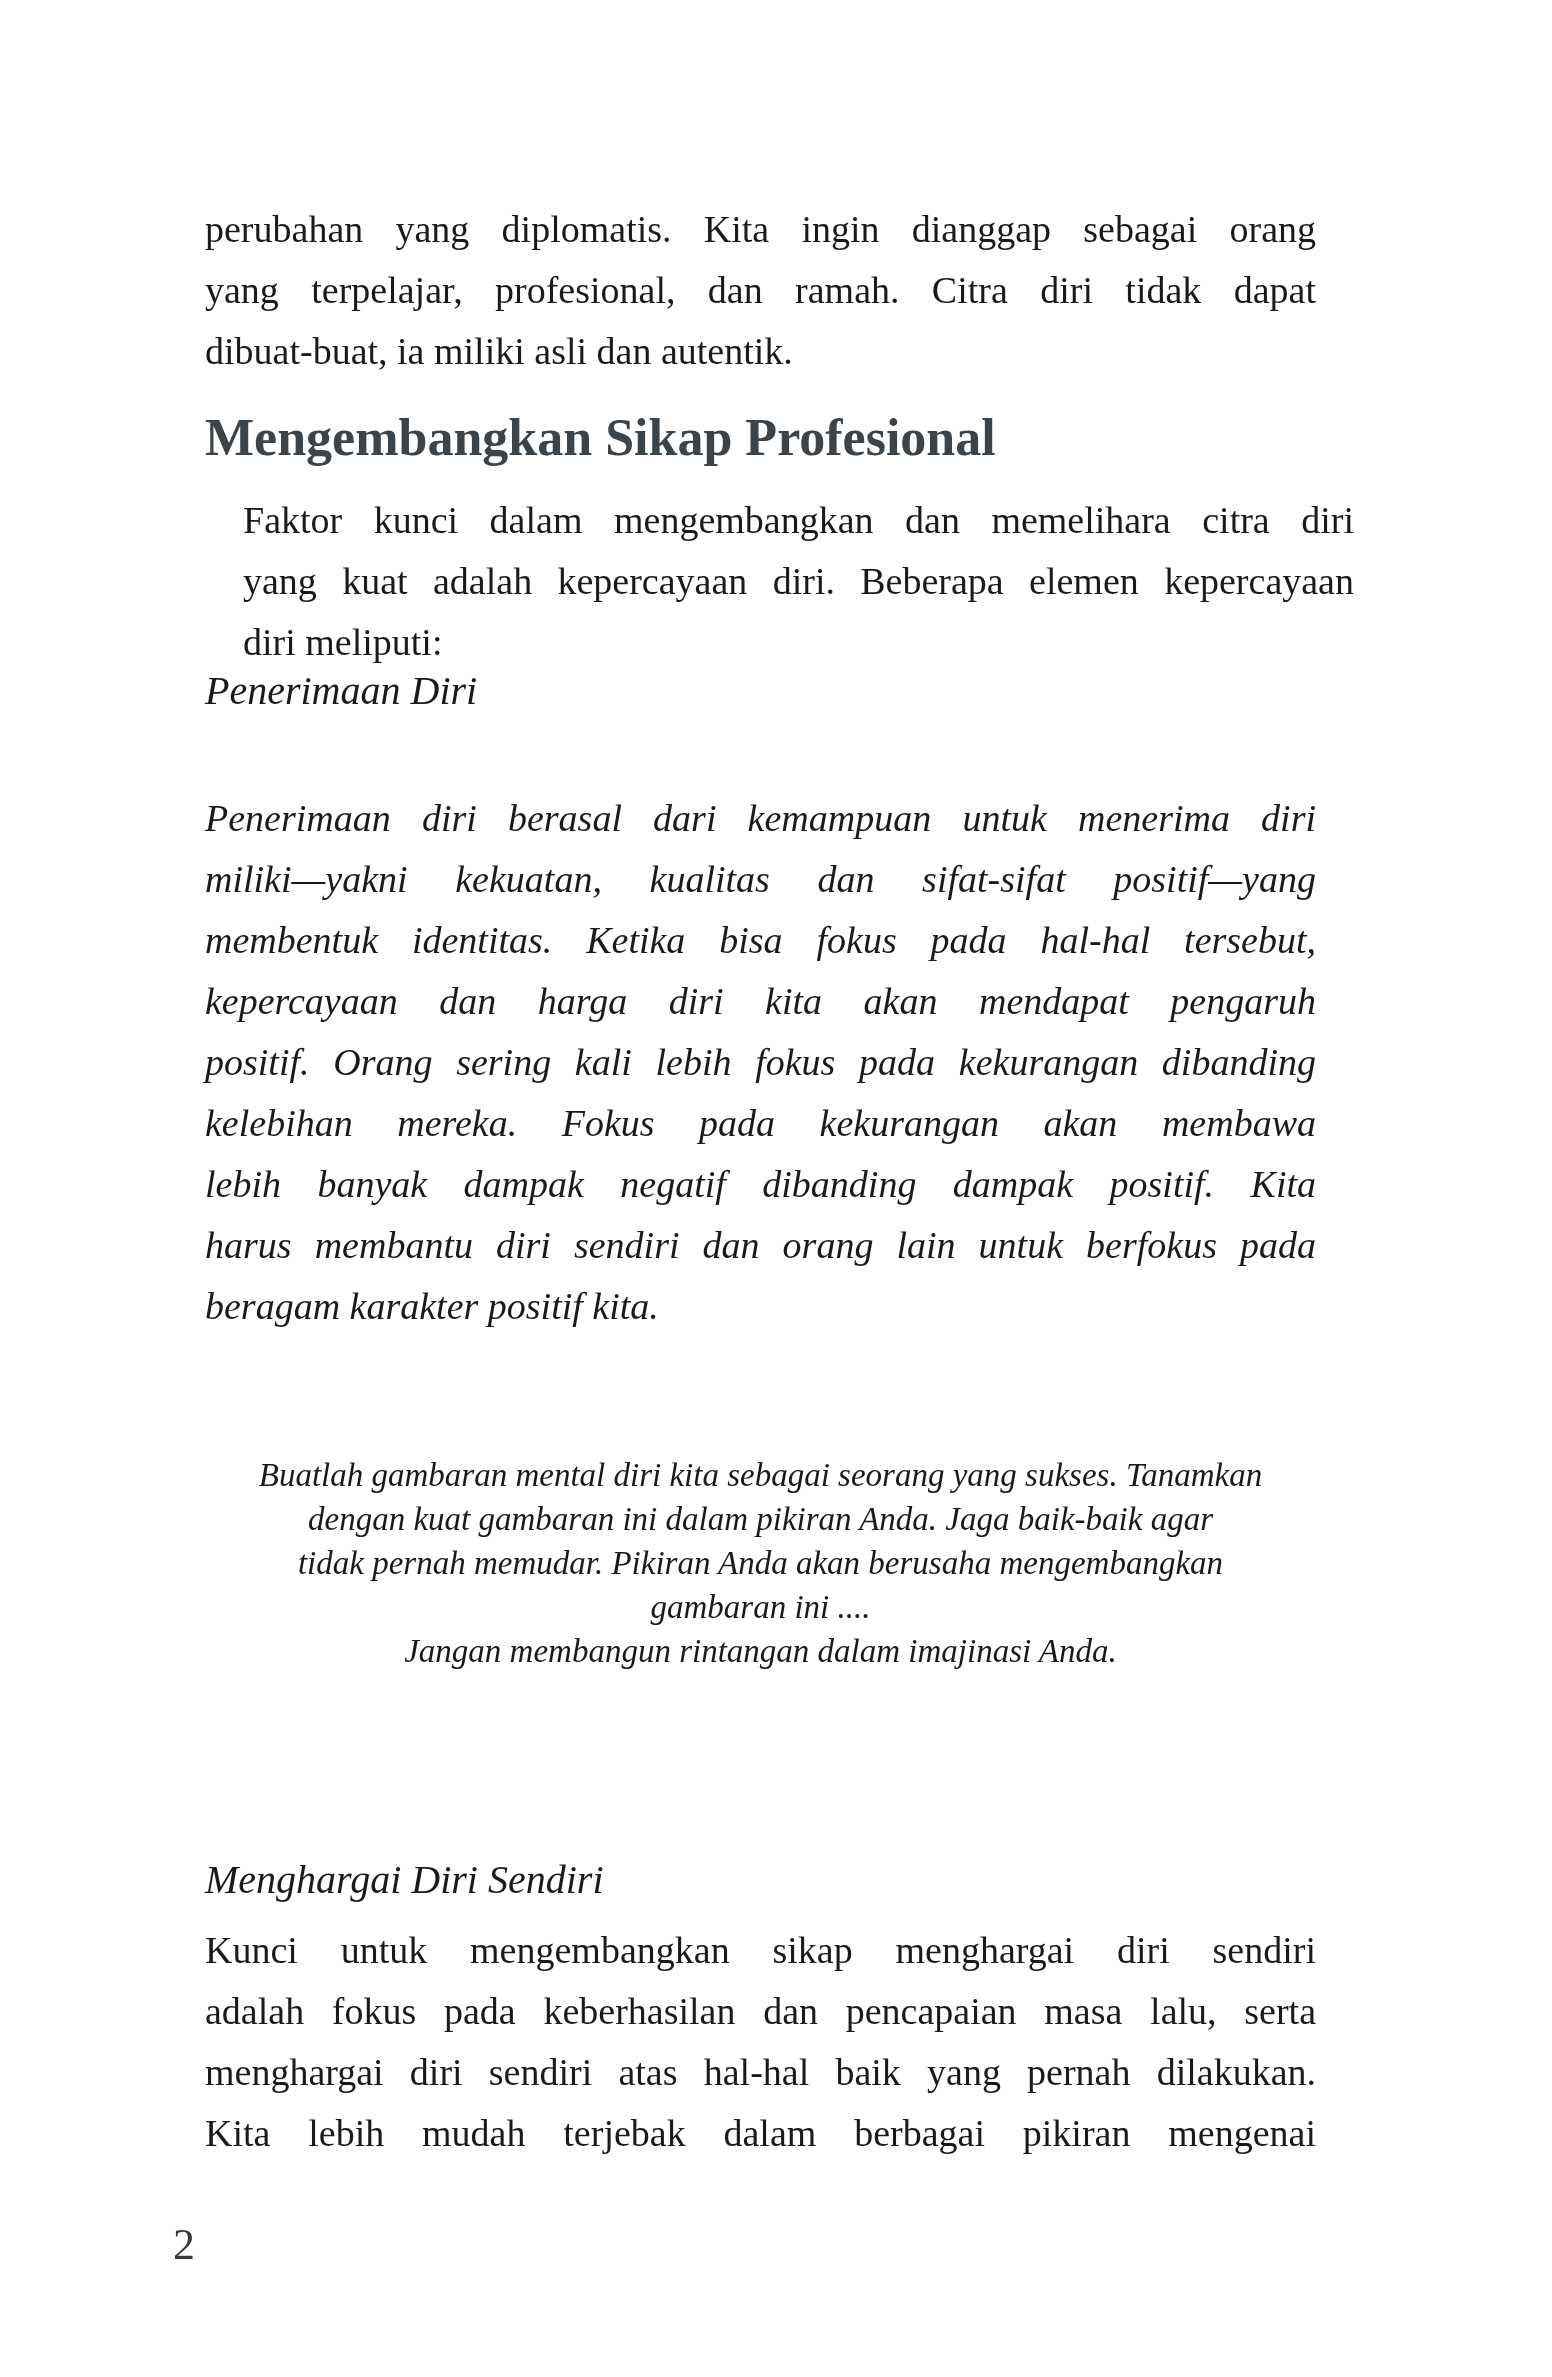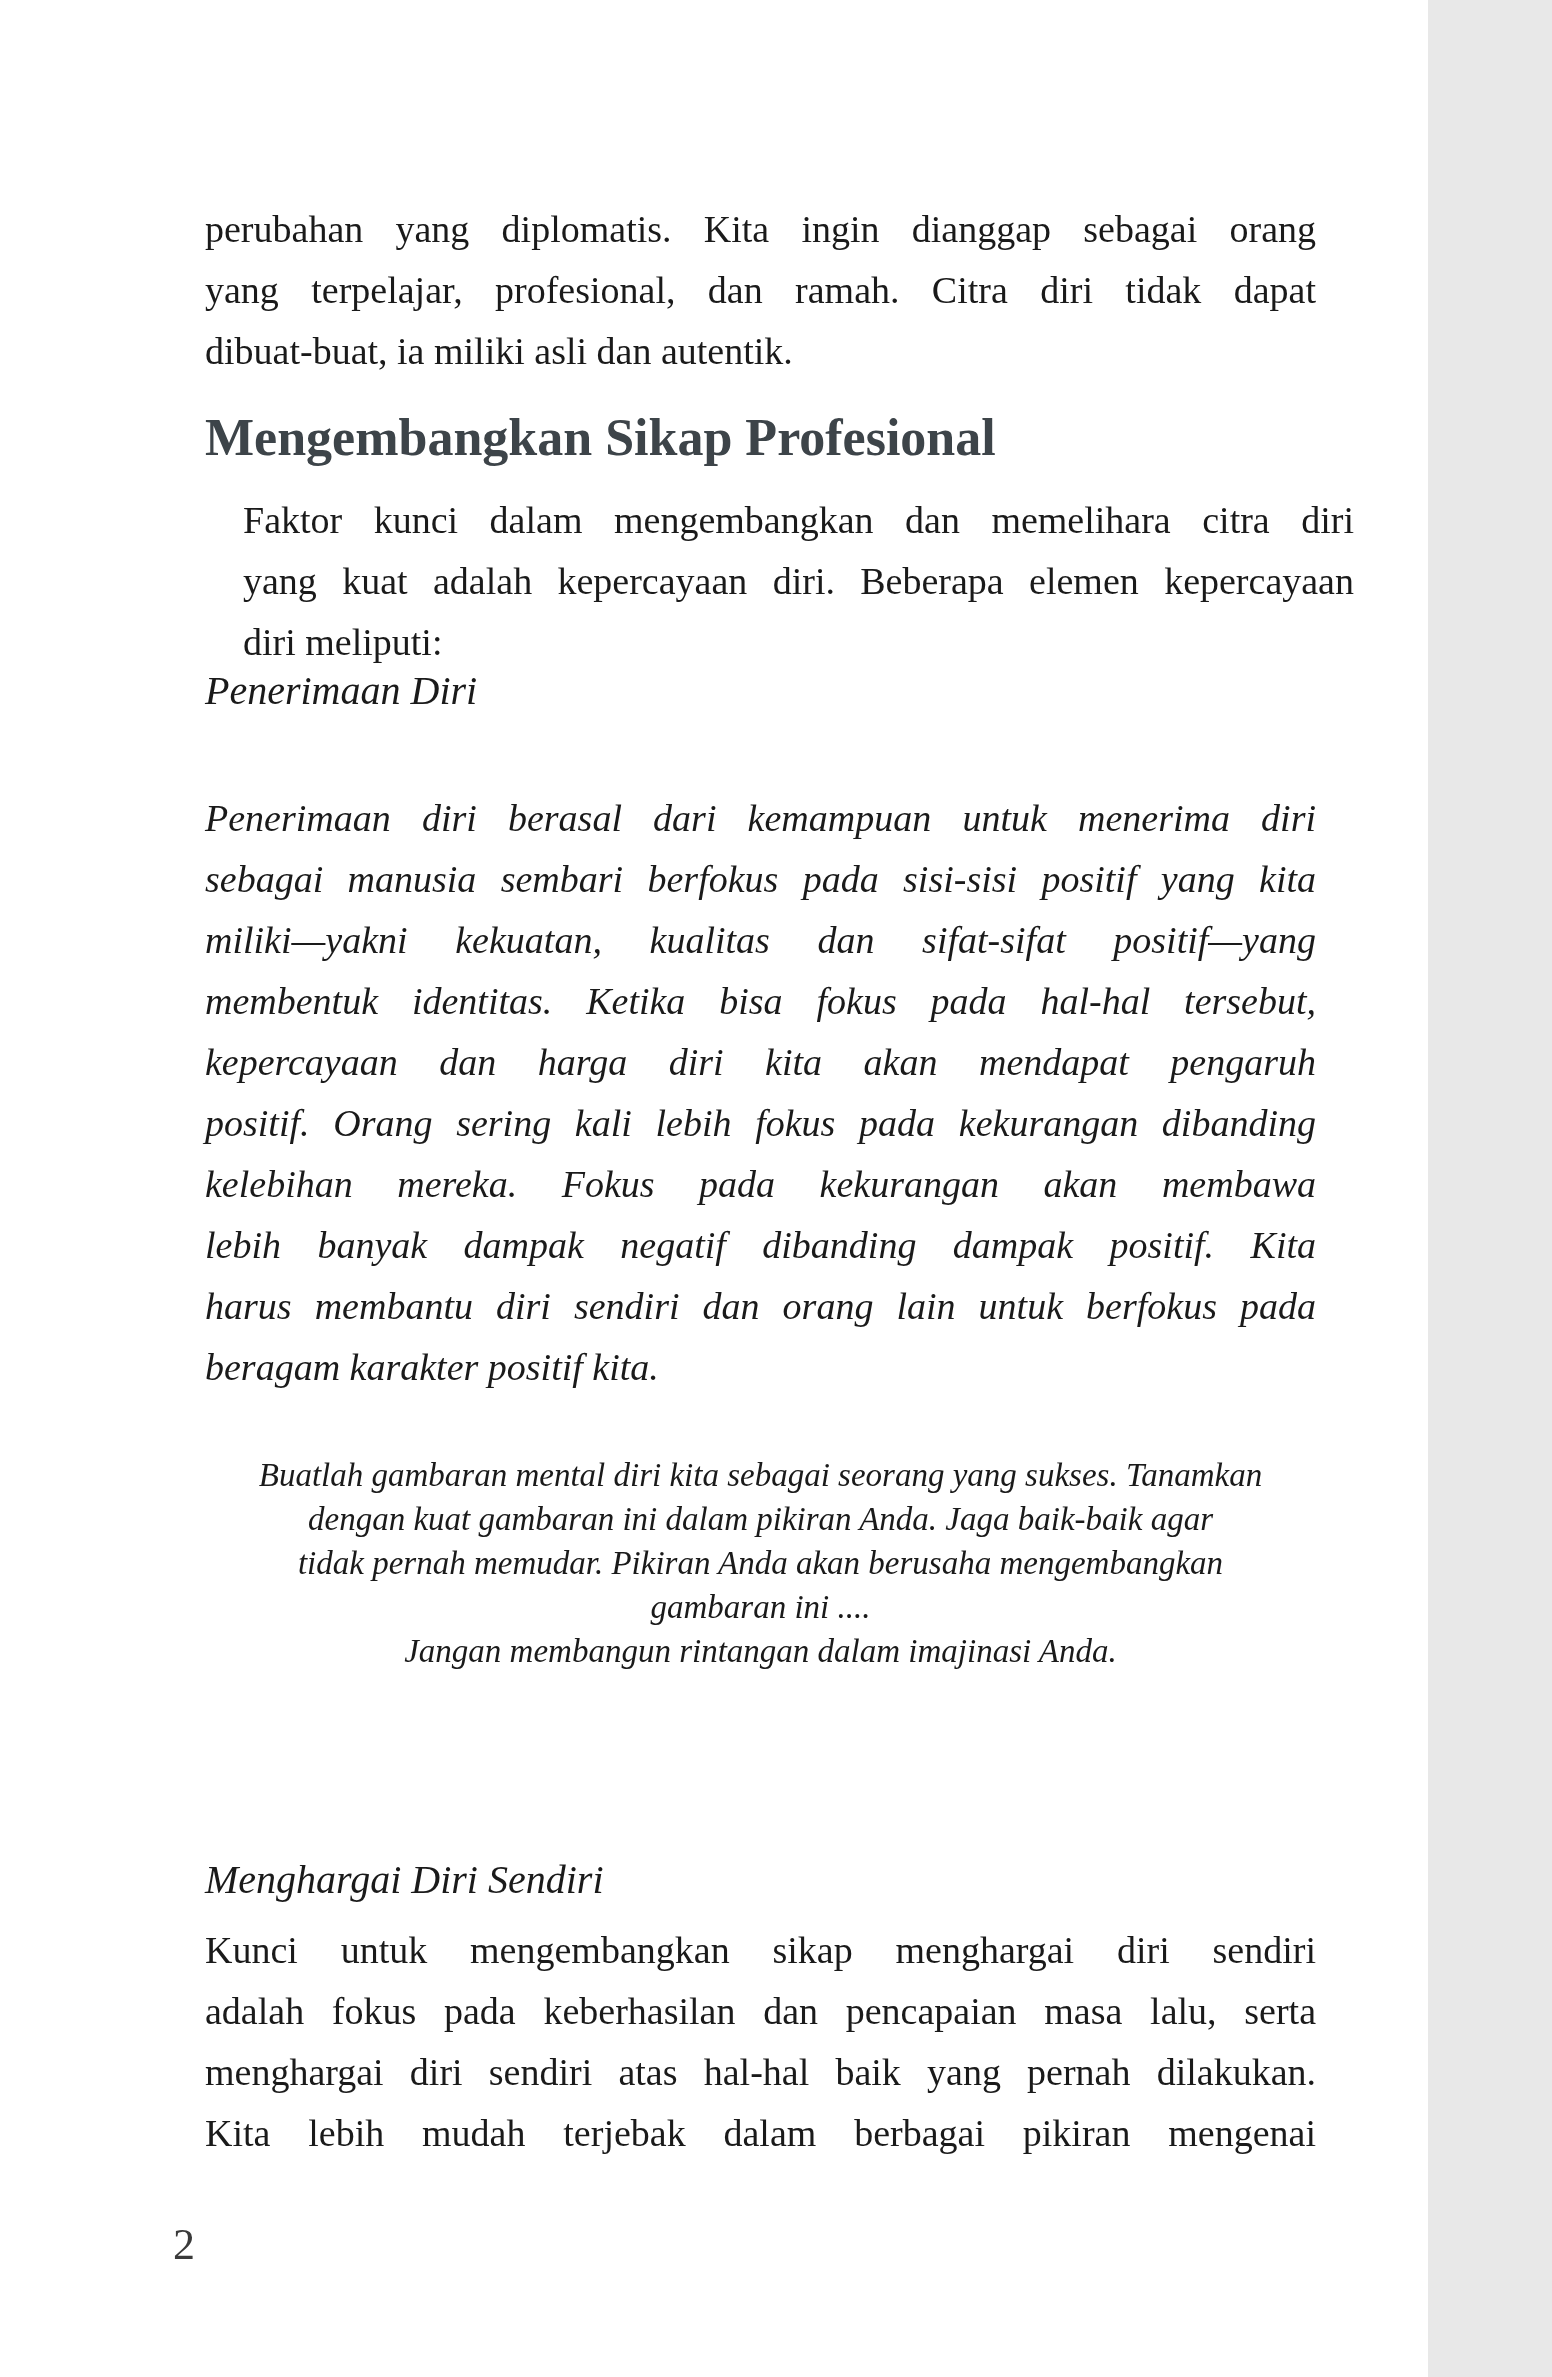--- a/index.html
+++ b/index.html
@@ -2,27 +2,26 @@
 <html style="--page-bg: #ffffff; --body-color: #1a1a1a; --heading-color: #3d4449;font-size:14px"><head>
 <meta charset="utf-8">
 <style>
   html, body {
     margin: 0;
     padding: 0;
     background: #e8e8e8;
   }
   .page {
     position: relative;
-    width: 1408px;
+    width: 1552px;
     height: 2377px;
     background: var(--page-bg, #ffffff);
     font-family: "Liberation Serif", "DejaVu Serif", serif;
     color: var(--body-color, #1a1a1a);
     overflow: hidden;
-    padding-left: 20px;
   }
   .block {
     position: absolute;
     left: 205px;
     width: 1111px;
   }
   .body-para {
     font-size: 38px;
     line-height: 61px;
     color: var(--body-color, #1a1a1a);
@@ -102,21 +101,20 @@
   <div id="para2" class="block body-para">
       <div class="tline">Faktor kunci dalam mengembangkan dan memelihara citra diri</div>
       <div class="tline">yang kuat adalah kepercayaan diri. Beberapa elemen kepercayaan</div>
       <div class="tline">diri meliputi:</div>
     </div>
 
   <div id="subhead1" class="block subhead">Penerimaan Diri</div>
 
   <div id="para3" class="block body-para">
       <div class="tline">Penerimaan diri berasal dari kemampuan untuk menerima diri</div>
-      <div class="tline">sebagai manusia sembari berfokus pada sisi-sisi positif yang kita</div>
       <div class="tline">miliki—yakni kekuatan, kualitas dan sifat-sifat positif—yang</div>
       <div class="tline">membentuk identitas. Ketika bisa fokus pada hal-hal tersebut,</div>
       <div class="tline">kepercayaan dan harga diri kita akan mendapat pengaruh</div>
       <div class="tline">positif. Orang sering kali lebih fokus pada kekurangan dibanding</div>
       <div class="tline">kelebihan mereka. Fokus pada kekurangan akan membawa</div>
       <div class="tline">lebih banyak dampak negatif dibanding dampak positif. Kita</div>
       <div class="tline">harus membantu diri sendiri dan orang lain untuk berfokus pada</div>
       <div class="tline">beragam karakter positif kita.</div>
     </div>
 

